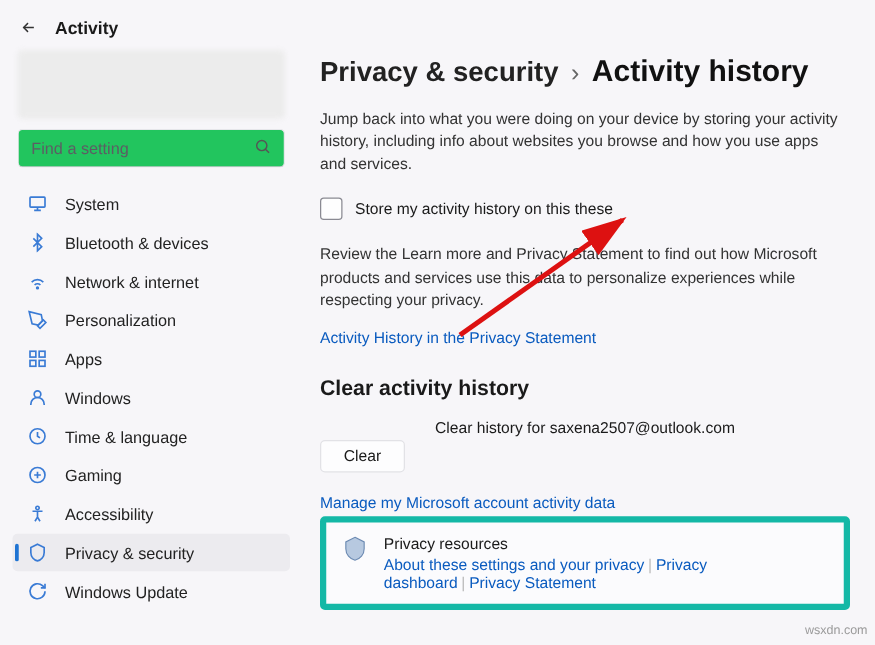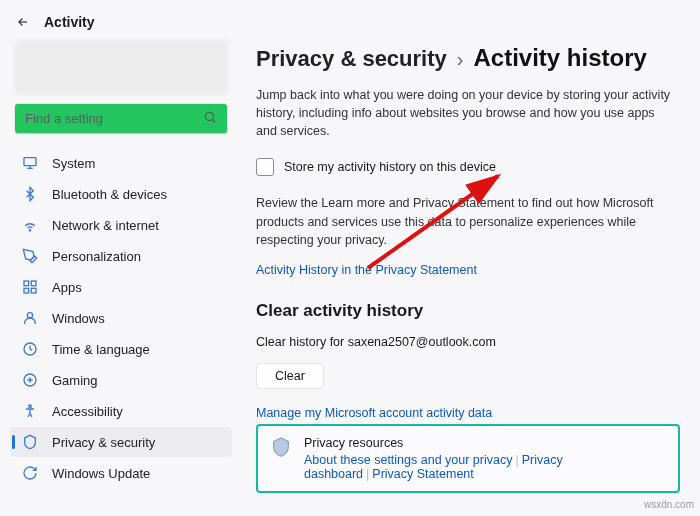--- a/index.html
+++ b/index.html
@@ -58,27 +58,27 @@
   .checkbox-row { display:flex; align-items:center; gap:10px; margin-bottom:18px; }
   .checkbox {
     width:18px; height:18px; border:1px solid #8a8a92; border-radius:3px; background:#fefefe;
   }
   .checkbox-label { font-size:12.5px; }
   .desc2 { font-size:12.5px; color:#333; line-height:1.45; margin-bottom:14px; max-width:420px;}
   .link { color:#0a5bbf; font-size:12.5px; cursor:pointer; }
   .linkrow { display:flex; align-items:flex-end; justify-content:space-between; margin-bottom:24px; max-width:420px;}
   .twc { font-size:12.5px; line-height:1.15; color:#333; }
   .section-h { font-size:17px; font-weight:600; margin-bottom:14px; }
-  .clear-line { font-size:12.5px; margin-bottom:14px; }
+  .clear-line { font-size:12.5px; margin-bottom:3px;text-align:center; }
   .clear-btn {
     display:inline-block; padding:5px 18px; background:#fdfdfe; border:1px solid #e2e2e6;
     border-radius:4px; font-size:12.5px; cursor:pointer; margin-bottom:16px;
   }
   .res-card {
-    border:2px solid #14b8a6; border-radius:4px; background:#fbfbfd;
+    border:5px solid #14b8a6; border-radius:4px; background:#fbfbfd;
     padding:10px 12px; display:flex; gap:12px; align-items:flex-start;
     margin-top:4px; max-width:430px;
   }
   .res-links { font-size:12.5px; }
   .res-links .link + .sep, .sep { color:#bbb; margin:0 3px; }
   .arrow-annotation {
     position:absolute; left:120px; top:128px; pointer-events:none;
   }
   .watermark {
     position:absolute; right:6px; bottom:6px; font-size:10px; color:#9a9a9a;
@@ -217,21 +217,21 @@
     <div class="breadcrumb">
       <span class="bc1">Privacy &amp; security</span>
       <span class="bc-sep">›</span>
       <span class="bc2">Activity history</span>
     </div>
 
     <p class="desc">Jump back into what you were doing on your device by storing your activity history, including info about websites you browse and how you use apps and services.</p>
 
     <div class="checkbox-row">
       <span class="checkbox"></span>
-      <span class="checkbox-label">Store my activity history on this device</span>
+      <span class="checkbox-label">Store my activity history on this these</span>
     </div>
 
     <p class="desc2">Review the Learn more and Privacy Statement to find out how Microsoft products and services use this data to personalize experiences while respecting your privacy.</p>
 
     <div class="linkrow">
       <span class="link">Activity History in the Privacy Statement</span>
     </div>
 
     <div class="section-h">Clear activity history</div>
     <div class="clear-line">Clear history for saxena2507@outlook.com</div>

